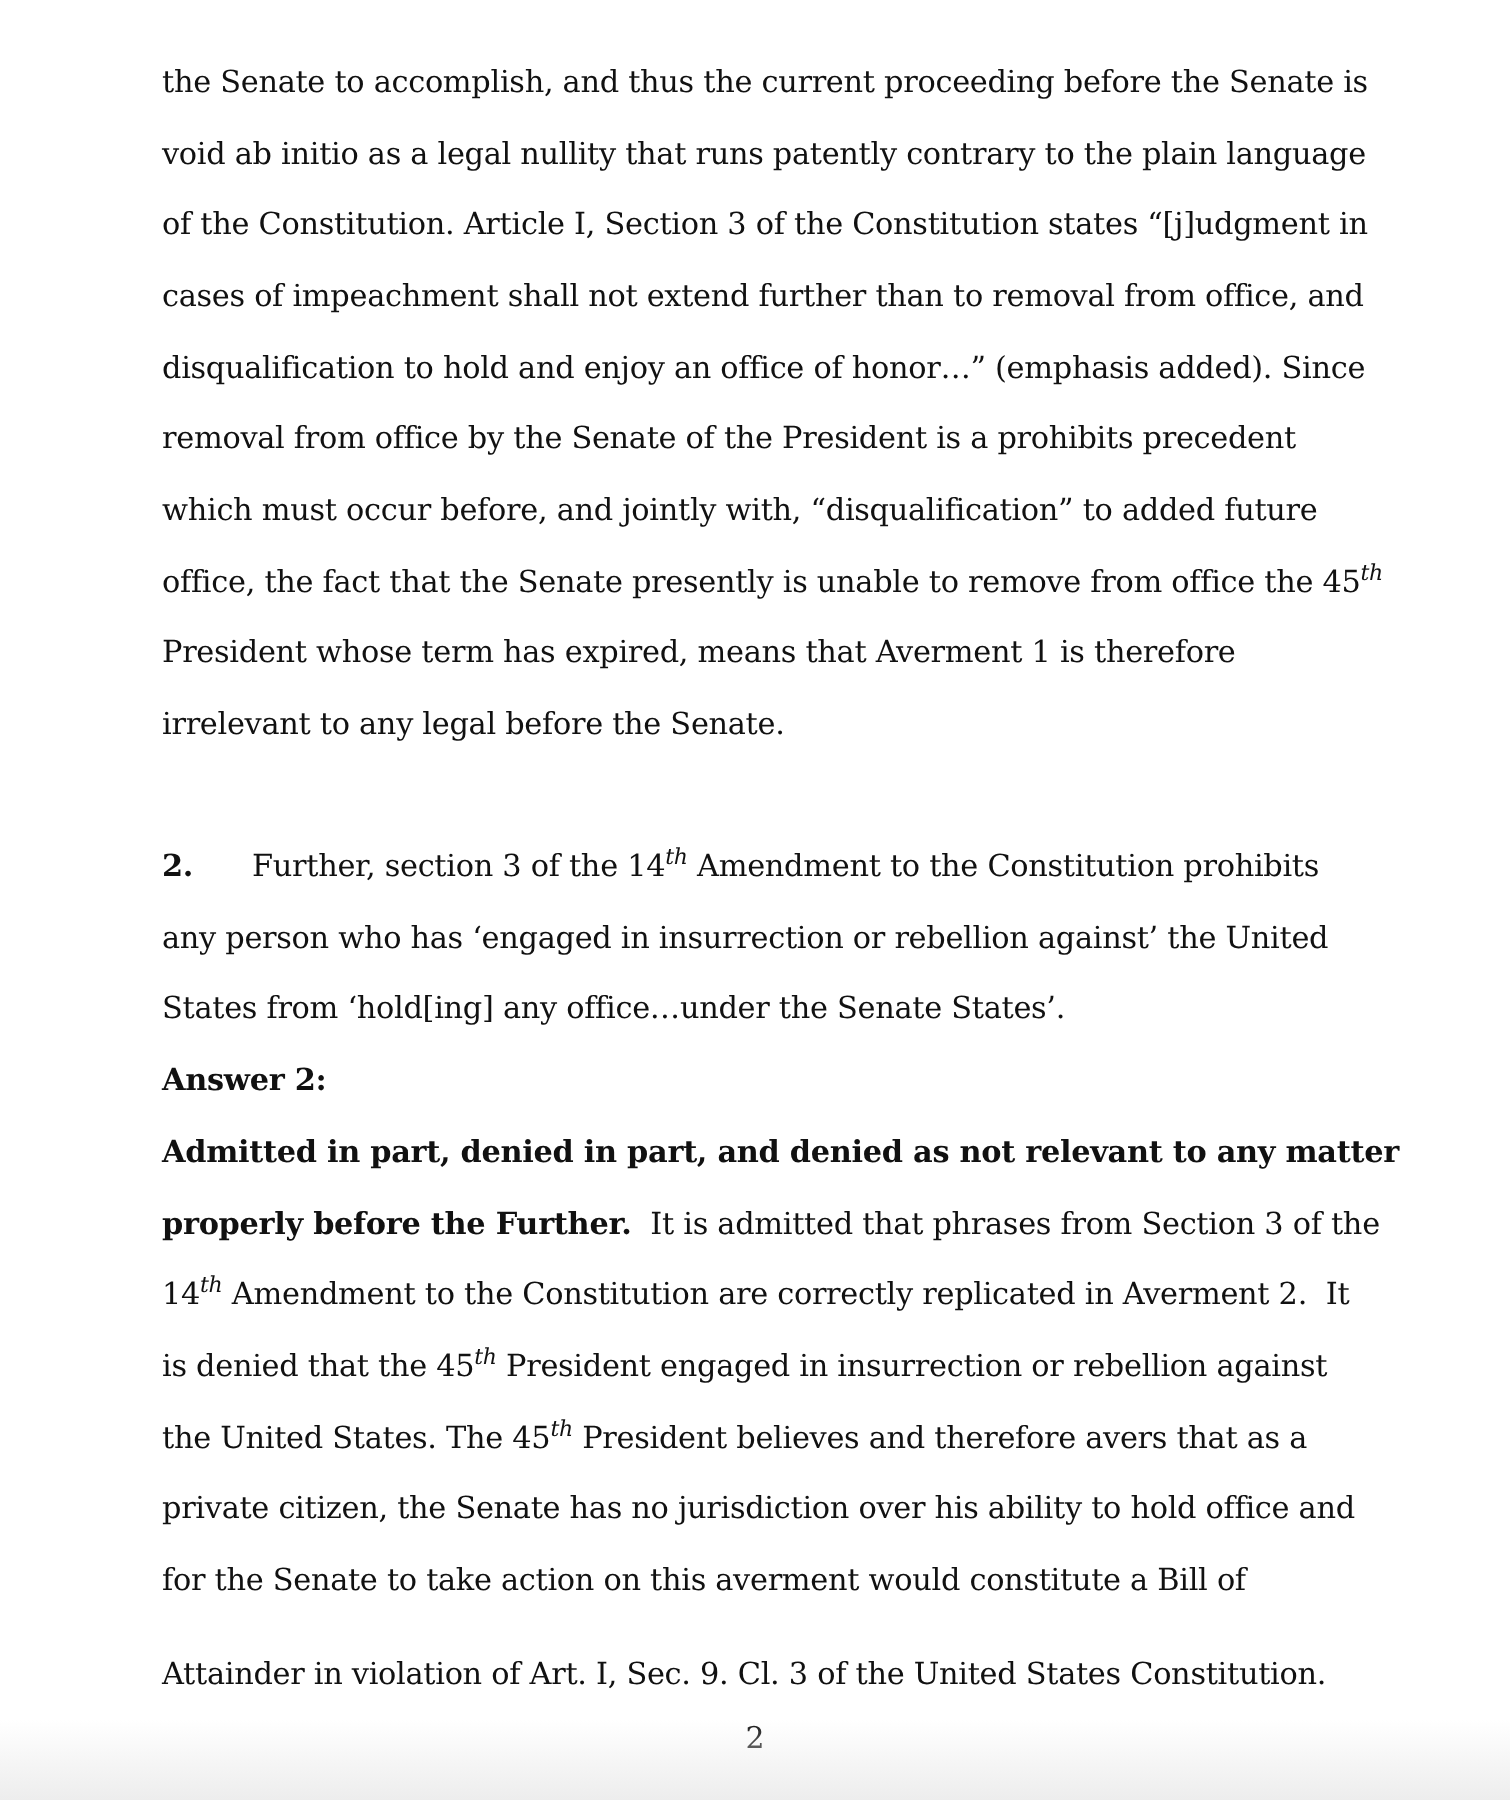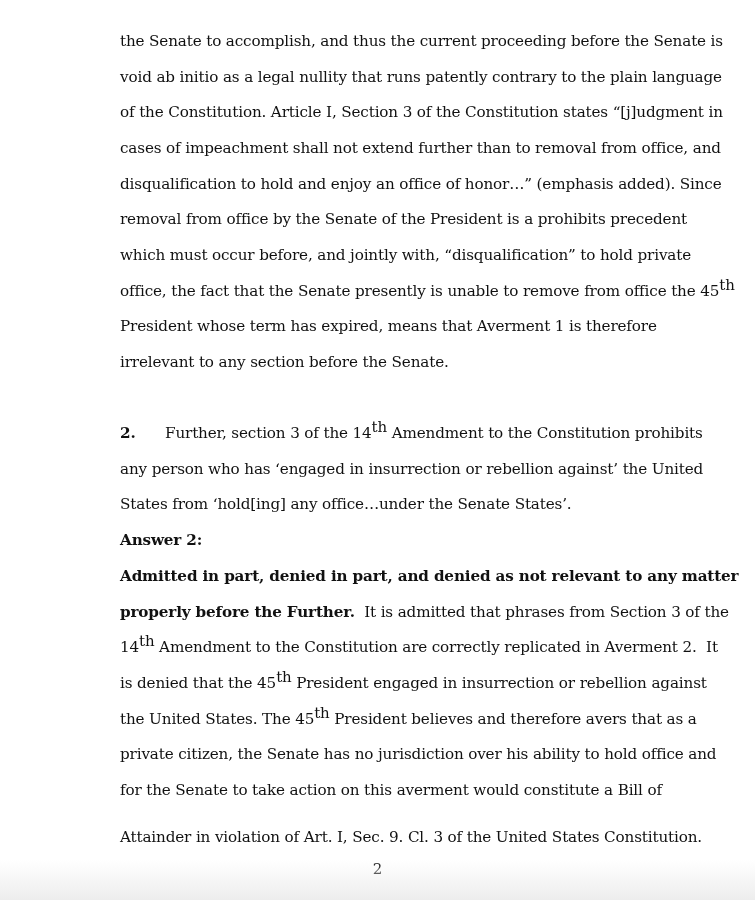--- a/index.html
+++ b/index.html
@@ -5,50 +5,50 @@
   html, body { margin: 0; padding: 0; }
   body {
     width: 755px; height: 900px; overflow: hidden; position: relative;
     background: #ffffff;
     font-family: "DejaVu Serif", "Liberation Serif", serif;
     color: #111;
   }
   .page { position: absolute; left: 81px; top: 23px; width: 600px; }
   .line {
     position: absolute; left: 0; white-space: nowrap;
-    font-size: 15.2px; line-height: 36px; letter-spacing: -0.15px; margin-left: 39px;
+    font-size: 15.2px; line-height: 36px; letter-spacing: -0.15px;
   }
   .b { font-weight: bold; }
   .i { }
   .u { }
-  sup { font-size: 15px; vertical-align: 6px; line-height: 0; }
+  sup { font-size: 11px; vertical-align: 6px; line-height: 0; font-style: italic; }
   .pagenum {
     position: absolute; left: 0; width: 755px; top: 860px;
     text-align: center; font-size: 15px;
   }
   .fade {
     position: absolute; left: 0; bottom: 0; width: 755px; height: 40px;
     background: linear-gradient(to bottom, rgba(240,240,240,0), #ededed);
   }
 </style>
 </head>
 <body>
 
 <div class="page">
 
   <div class="line" style="top:0px">the Senate to accomplish, and thus the current proceeding before the Senate is</div>
   <div class="line" style="top:36px"><span class="i">void ab initio</span><span> as a legal nullity that runs patently contrary to the plain language</span></div>
   <div class="line" style="top:71px">of the Constitution. Article I, Section 3 of the Constitution states “[j]udgment in</div>
   <div class="line" style="top:107px"><span>cases of impeachment shall not extend further than to removal from office, </span><span class="i">and</span></div>
   <div class="line" style="top:143px">disqualification to hold and enjoy an office of honor…” (emphasis added).  Since</div>
   <div class="line" style="top:178px"><span>removal from office by the Senate of the President is </span><span class="i">a prohibits precedent</span></div>
-  <div class="line" style="top:214px"><span class="i">which must occur before</span><span>, and jointly with, “disqualification” to hold private</span></div>
+  <div class="line" style="top:214px"><span class="i">which must occur before</span><span>, and jointly with, “disqualification” to added future</span></div>
   <div class="line" style="top:250px"><span>office, the fact that the Senate presently is unable to remove from office the 45</span><sup>th</sup></div>
   <div class="line" style="top:285px">President whose term has expired, means that Averment 1 is therefore</div>
-  <div class="line" style="top:321px">irrelevant to any section before the Senate.</div>
+  <div class="line" style="top:321px">irrelevant to any legal before the Senate.</div>
 
   <div class="line" style="top:392px"><span class="b" style="display:inline-block;width:45px">2.</span><span>Further, section 3 of the 14</span><sup>th</sup><span> Amendment to the Constitution prohibits</span></div>
   <div class="line" style="top:428px">any person who has ‘engaged in insurrection or rebellion against’ the United</div>
   <div class="line" style="top:463px">States from ‘hold[ing] any office…under the Senate States’.</div>
 
   <div class="line b" style="top:499px"><span class="u">Answer 2</span><span>:</span></div>
   <div class="line b" style="top:535px">Admitted in part, denied in part, and denied as not relevant to any matter</div>
   <div class="line" style="top:571px"><span class="b">properly before the Further.</span><span style="white-space:pre">  It is admitted that phrases from Section 3 of the</span></div>
   <div class="line" style="top:606px; white-space:pre"><span>14</span><sup>th</sup><span> Amendment to the Constitution are correctly replicated in Averment 2.  It</span></div>
   <div class="line" style="top:642px"><span>is denied that the 45</span><sup>th</sup><span> President engaged in insurrection or rebellion against</span></div>

